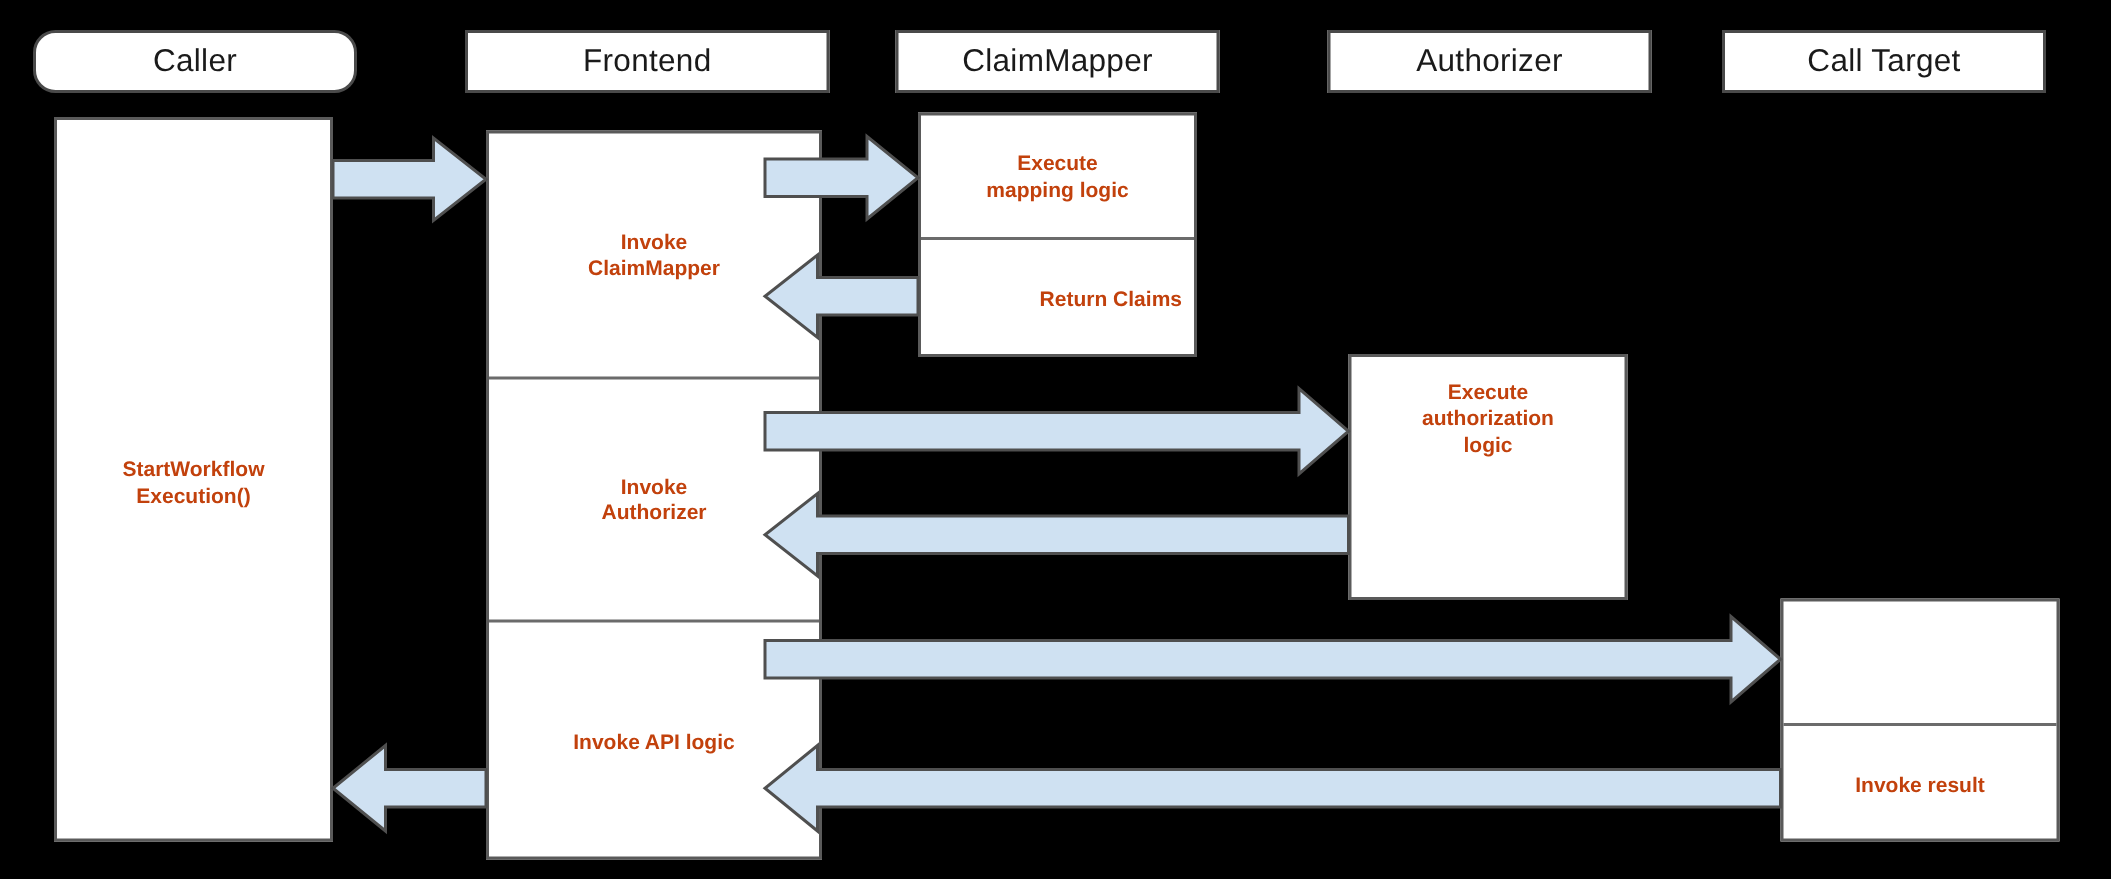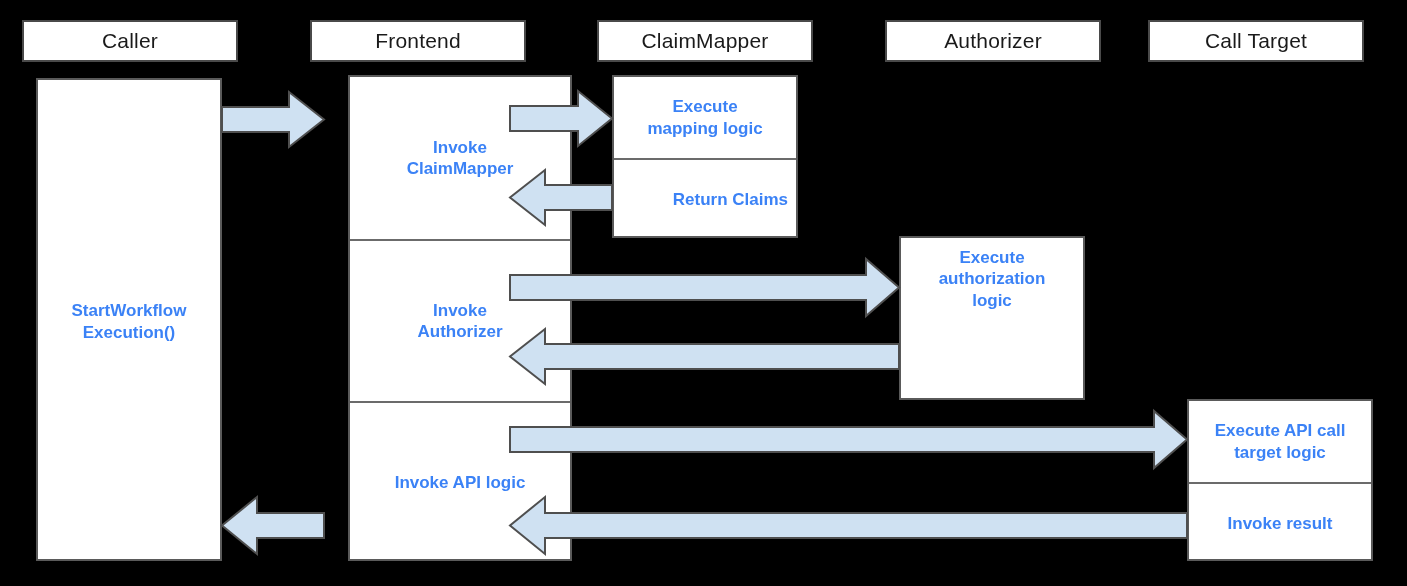--- a/index.html
+++ b/index.html
@@ -42,22 +42,22 @@
   }
   .segment {
     position: absolute;
     left: 0;
     right: 0;
     box-sizing: border-box;
     display: flex;
     align-items: center;
     justify-content: center;
     text-align: center;
-    color: #3b82f6;
-    font-size: 17px;
+    color: #c2410c;
+    font-size: 14px;
     font-weight: bold;
     line-height: 1.25;
     padding: 0 8px;
   }
   .segment.divider-top {
     border-top: 2px solid #6b6b6b;
   }
   .segment .seg-text { display: block; }
 
   
@@ -74,25 +74,25 @@
     stroke: #4f4f4f;
     stroke-width: 2;
     stroke-linejoin: miter;
   }
 </style>
 </head>
 <body>
 
 <div id="canvas">
 
-  <div class="lane-header" style="left:22px; top:20px; width:216px; height:42px;">
+  <div class="lane-header" style="left:22px; top:20px; width:216px; height:42px;border-radius:15px;">
     <span>Caller</span>
   </div>
 
-  <div class="lane-header" style="left:310px; top:20px; width:216px; height:42px;">
+  <div class="lane-header" style="left:310px; top:20px; width:243px; height:42px;">
     <span>Frontend</span>
   </div>
 
   <div class="lane-header" style="left:597px; top:20px; width:216px; height:42px;">
     <span>ClaimMapper</span>
   </div>
 
   <div class="lane-header" style="left:885px; top:20px; width:216px; height:42px;">
     <span>Authorizer</span>
   </div>
@@ -100,21 +100,21 @@
   <div class="lane-header" style="left:1148px; top:20px; width:216px; height:42px;">
     <span>Call Target</span>
   </div>
 
   <div class="lifeline" style="left:36px; top:78px; width:186px; height:483px;">
     <div class="segment" style="top:0; height:483px;">
       <span class="seg-text">StartWorkflow<br>Execution()</span>
     </div>
   </div>
 
-  <div class="lifeline" style="left:324px; top:75px; width:224px; height:486px;margin-left:24px;">
+  <div class="lifeline" style="left:324px; top:87px; width:224px; height:486px;">
     <div class="segment" style="top:0; height:162px;">
       <span class="seg-text">Invoke<br>ClaimMapper</span>
     </div>
     <div class="segment divider-top" style="top:162px; height:162px;">
       <span class="seg-text">Invoke<br>Authorizer</span>
     </div>
     <div class="segment divider-top" style="top:324px; height:162px;">
       <span class="seg-text">Invoke API logic</span>
     </div>
   </div>
@@ -128,23 +128,20 @@
     </div>
   </div>
 
   <div class="lifeline" style="left:899px; top:236px; width:186px; height:164px;">
     <div class="segment" style="top:0; height:82px;">
       <span class="seg-text">Execute<br>authorization<br>logic</span>
     </div>
   </div>
 
   <div class="lifeline" style="left:1187px; top:399px; width:186px; height:162px;">
-    <div class="segment" style="top:0; height:81px;">
-      <span class="seg-text">Execute API call<br>target logic</span>
-    </div>
     <div class="segment divider-top" style="top:81px; height:81px;">
       <span class="seg-text">Invoke result</span>
     </div>
   </div>
 
   <svg id="arrow-layer" viewBox="0 0 1407 586">
 
     <polygon class="msg-arrow" points="222,107 289,107 289,92 324,119.5 289,147 289,132 222,132"></polygon>
 
     <polygon class="msg-arrow" points="510,106 578,106 578,91 612,118.5 578,146 578,131 510,131"></polygon>

